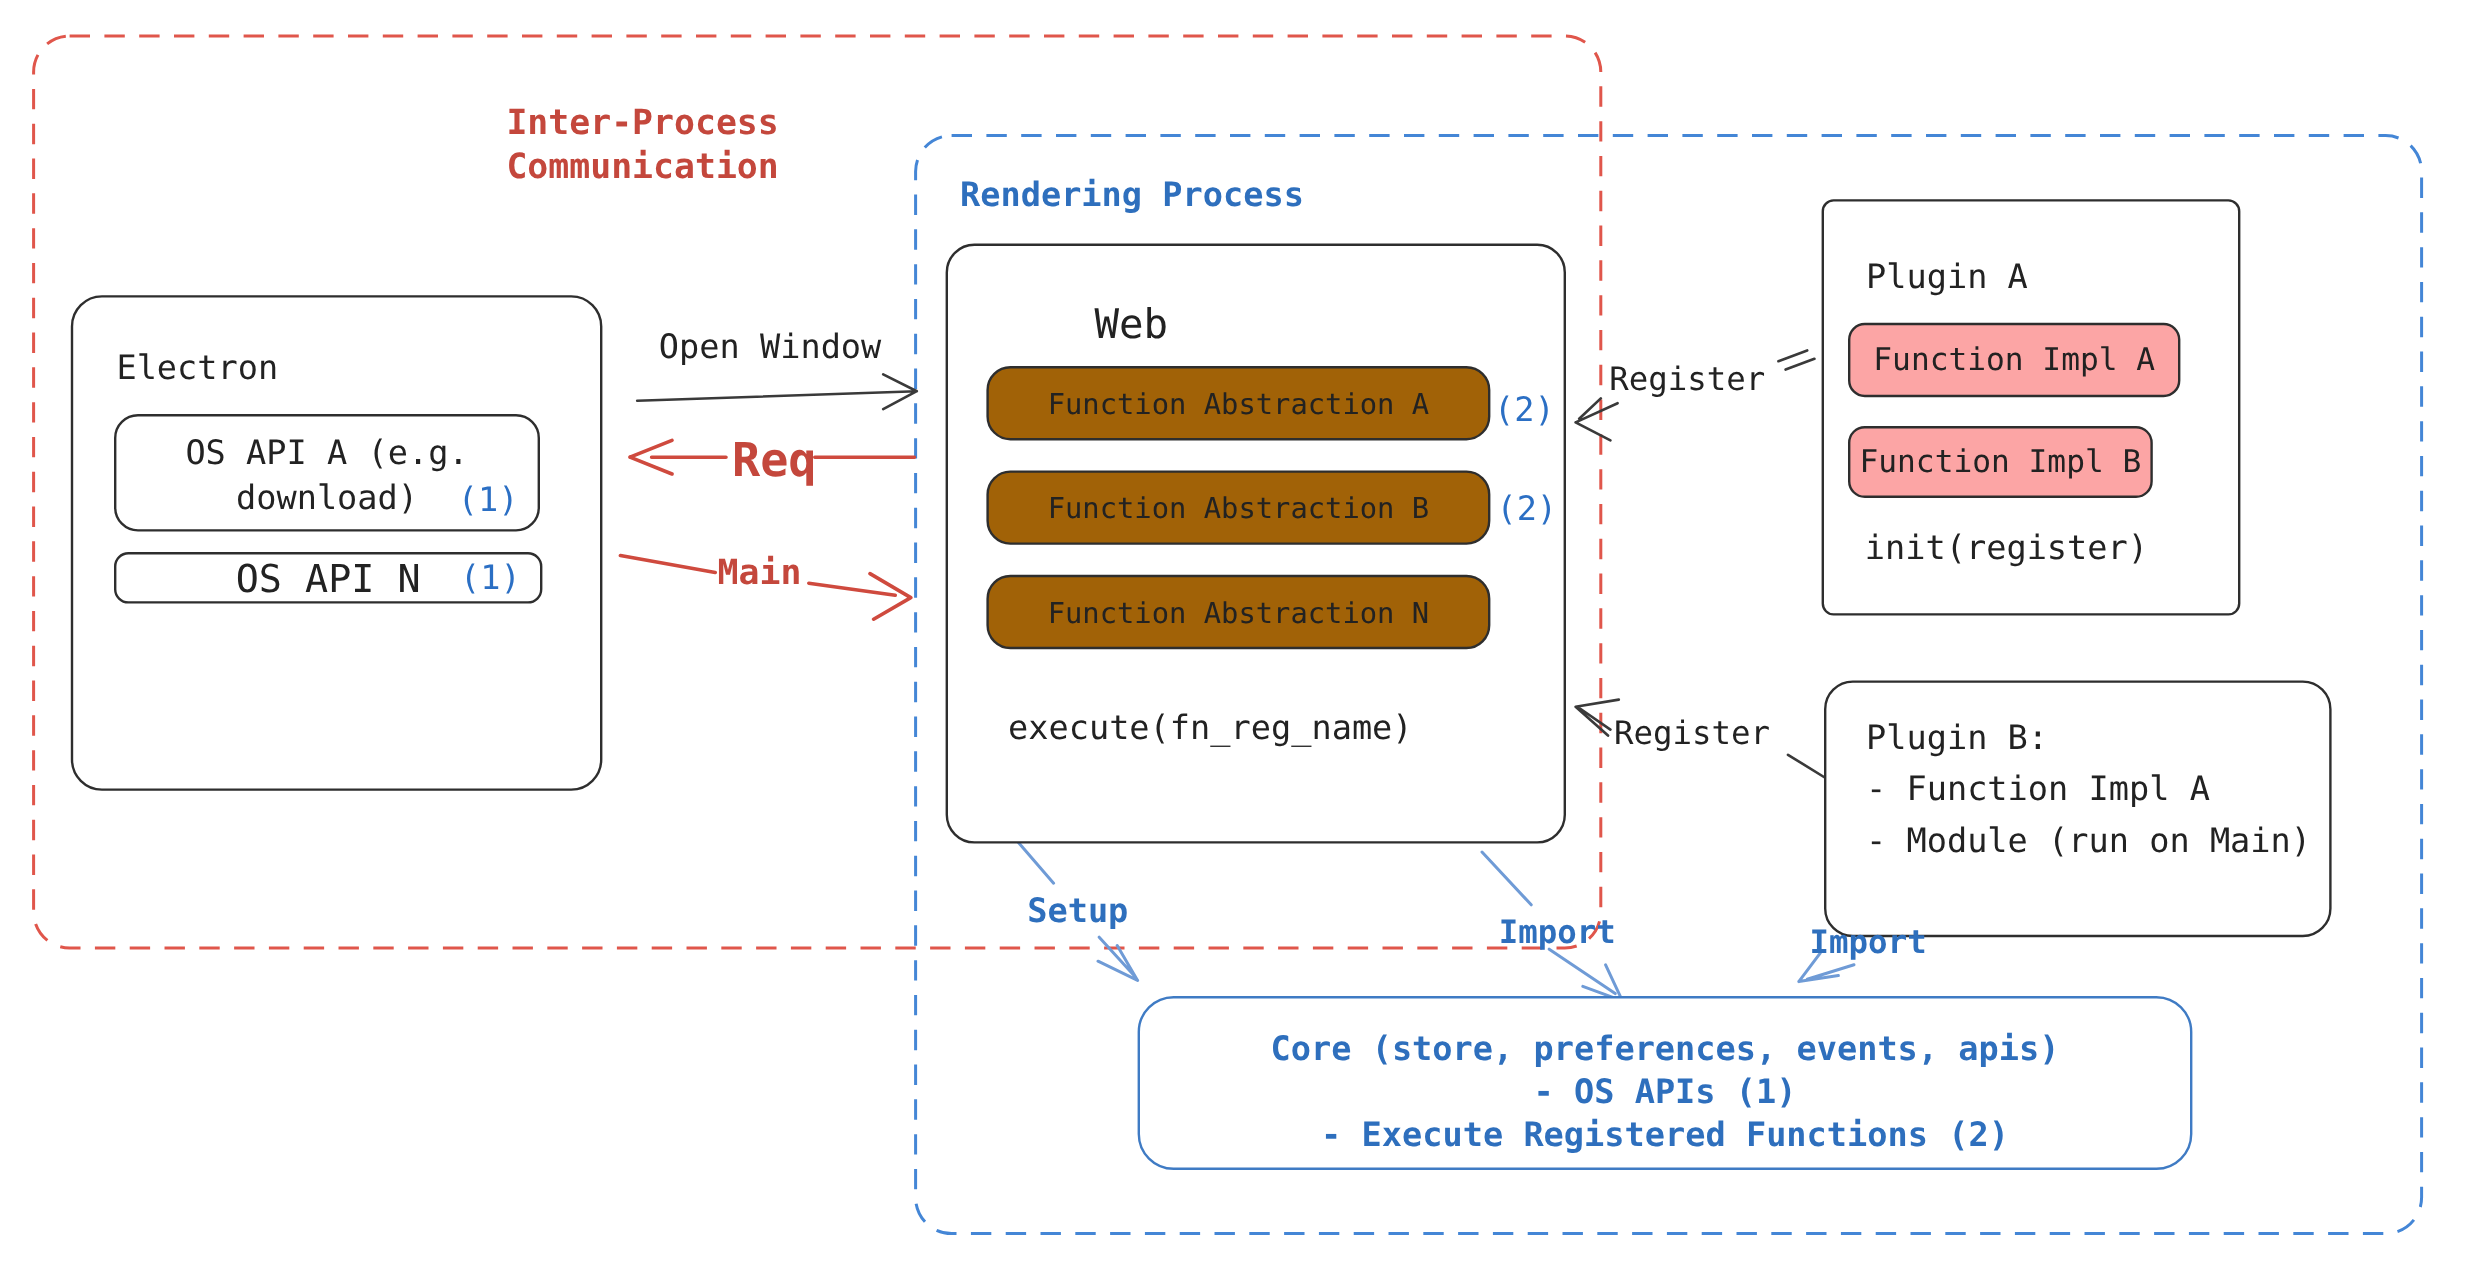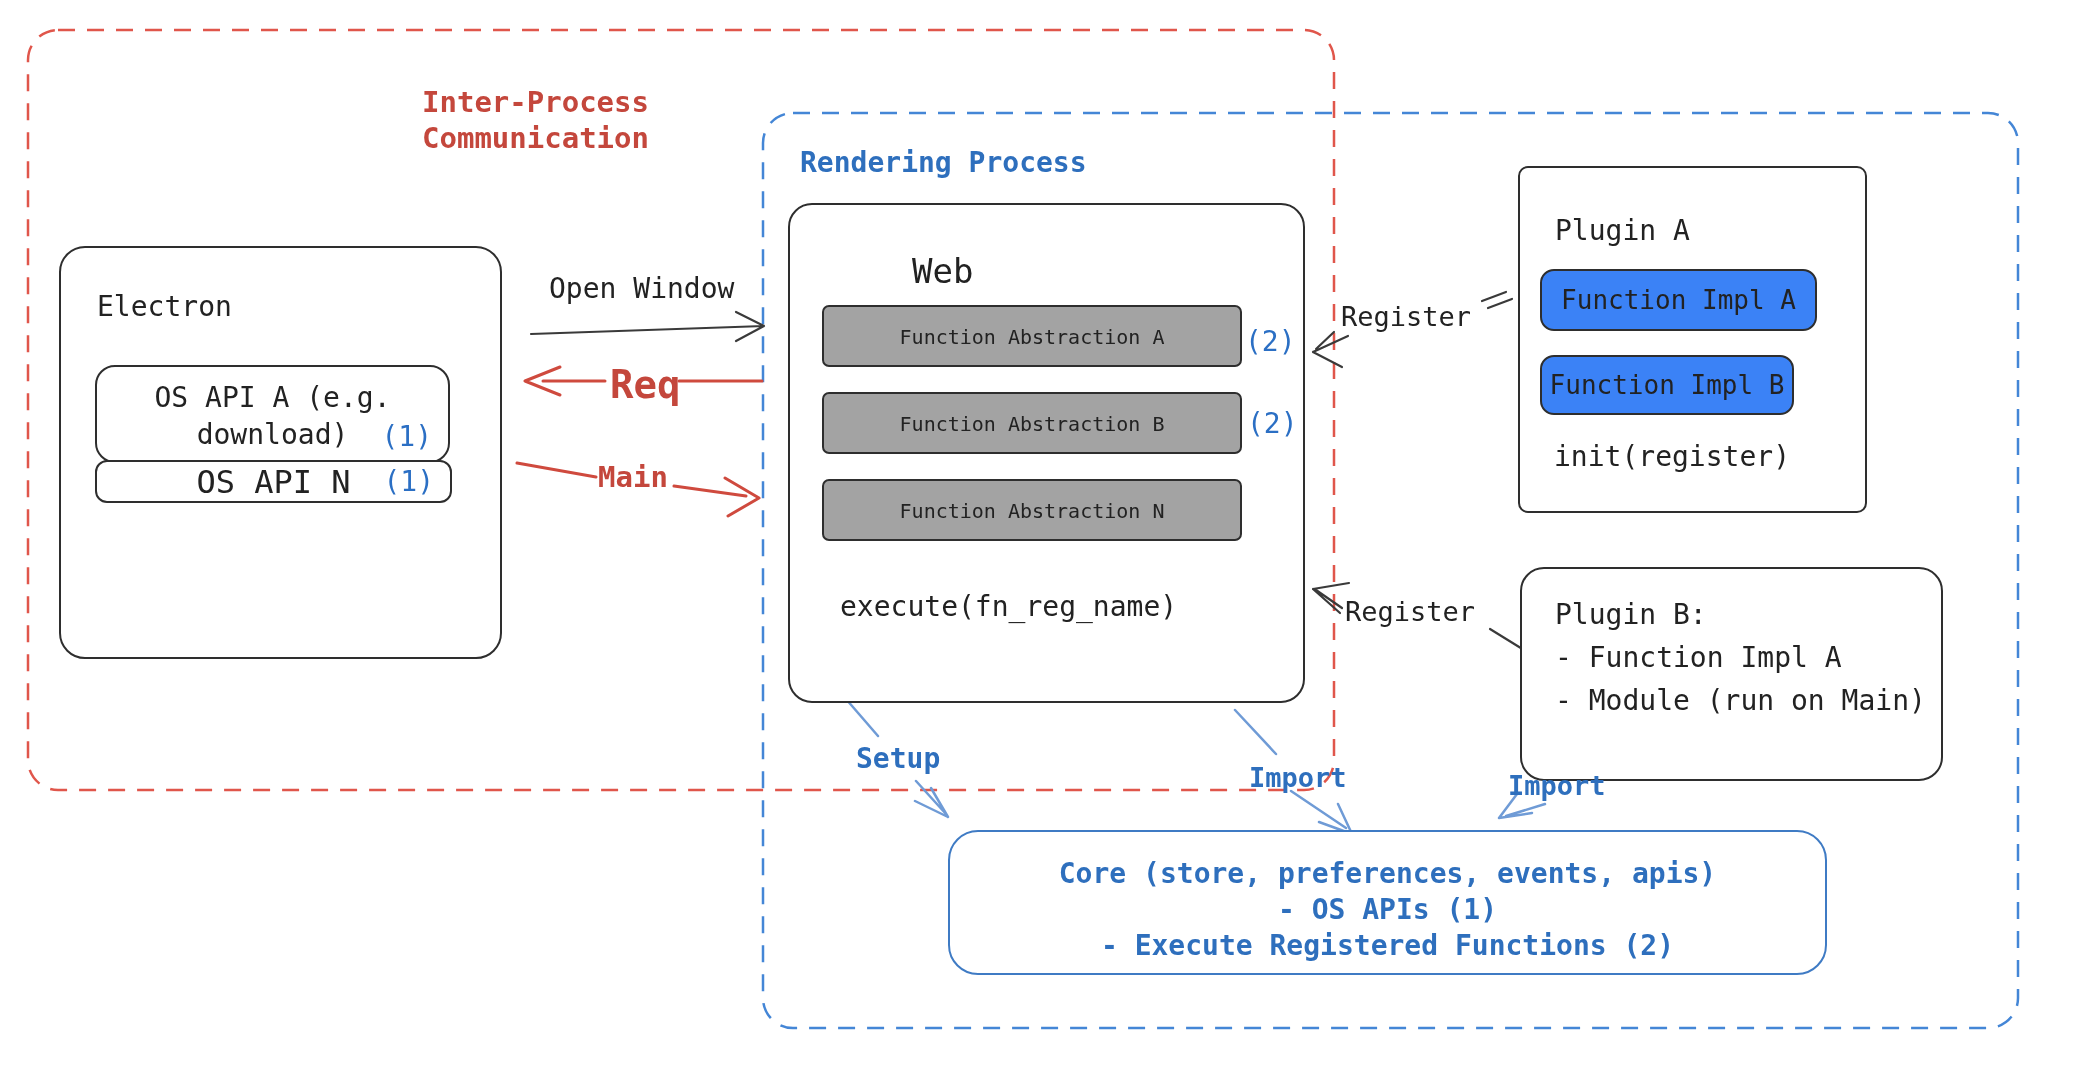--- a/index.html
+++ b/index.html
@@ -9,38 +9,38 @@
   }
   svg.overlay{position:absolute;left:0;top:0;width:2074px;height:1066px;z-index:1;pointer-events:none;}
   .box{position:absolute;background:#fff;border:2px solid #2e2e2e;z-index:2;box-sizing:border-box;}
   .lbl{position:absolute;z-index:3;white-space:nowrap;}
   .blue-bold{color:#2e6fbd;font-weight:600;}
   .red-bold{color:#c4473c;font-weight:600;}
   .badge{color:#2b6fc4;font-size:28px;}
   
   #electron-box{left:59px;top:246px;width:443px;height:413px;border-radius:26px;}
   #electron-title{left:36px;top:42px;position:absolute;font-size:28px;}
-  #os-api-a-box{left:95px;top:345px;width:355px;height:98px;border-radius:20px;margin-top:20px;}
+  #os-api-a-box{left:95px;top:345px;width:355px;height:98px;border-radius:20px;}
   #os-api-a-text{margin:12px auto 0 auto;width:260px;text-align:center;font-size:28px;line-height:37px;}
   #os-api-a-badge{position:absolute;right:16px;bottom:8px;}
   #os-api-n-box{left:95px;top:460px;width:357px;height:43px;border-radius:12px;}
   #os-api-n-text{text-align:center;font-size:32px;line-height:40px;}
   #os-api-n-badge{position:absolute;right:16px;top:3px;}
   
   #web-box{left:788px;top:203px;width:517px;height:500px;border-radius:24px;}
   #web-title{position:absolute;left:122px;top:46px;font-size:34px;}
-  .fa-box{position:absolute;left:32px;width:420px;height:62px;border:2px solid #2e2e2e;border-radius:7px;
-          text-align:center;font-size:20px;line-height:60px;box-sizing:border-box;background:#a3a3a3;}
+  .fa-box{position:absolute;left:32px;width:420px;height:62px;border:2px solid #2e2e2e;border-radius:20px;
+          text-align:center;font-size:24px;line-height:60px;box-sizing:border-box;background:#a16207;}
   #fa-a{top:100px;} #fa-b{top:187px;} #fa-n{top:274px;}
   #badge-fa-a{left:1245px;top:325px;} #badge-fa-b{left:1247px;top:407px;}
   #execute-label{left:840px;top:590px;font-size:28px;}
   
   #plugin-a-box{left:1518px;top:166px;width:349px;height:347px;border-radius:10px;}
   #plugin-a-title{position:absolute;left:35px;top:46px;font-size:28px;}
-  .impl-box{position:absolute;left:20px;border:2px solid #2e2e2e;border-radius:14px;background:#3b82f6;
+  .impl-box{position:absolute;left:20px;border:2px solid #2e2e2e;border-radius:14px;background:#fca5a5;
             text-align:center;font-size:26px;box-sizing:border-box;}
   #impl-a{top:101px;width:277px;height:62px;line-height:58px;}
   #impl-b{top:187px;width:254px;height:60px;line-height:56px;}
   #plugin-a-init{position:absolute;left:34px;top:272px;font-size:28px;}
   
   #plugin-b-box{left:1520px;top:567px;width:423px;height:214px;border-radius:24px;
                 padding:24px 0 0 33px;font-size:28px;line-height:43px;}
   
   #core-box{left:948px;top:830px;width:879px;height:145px;border-radius:30px;border:2px solid #3f7bc4;
             text-align:center;color:#2e6fbd;font-size:28px;line-height:36px;padding-top:24px;font-weight:600;}

